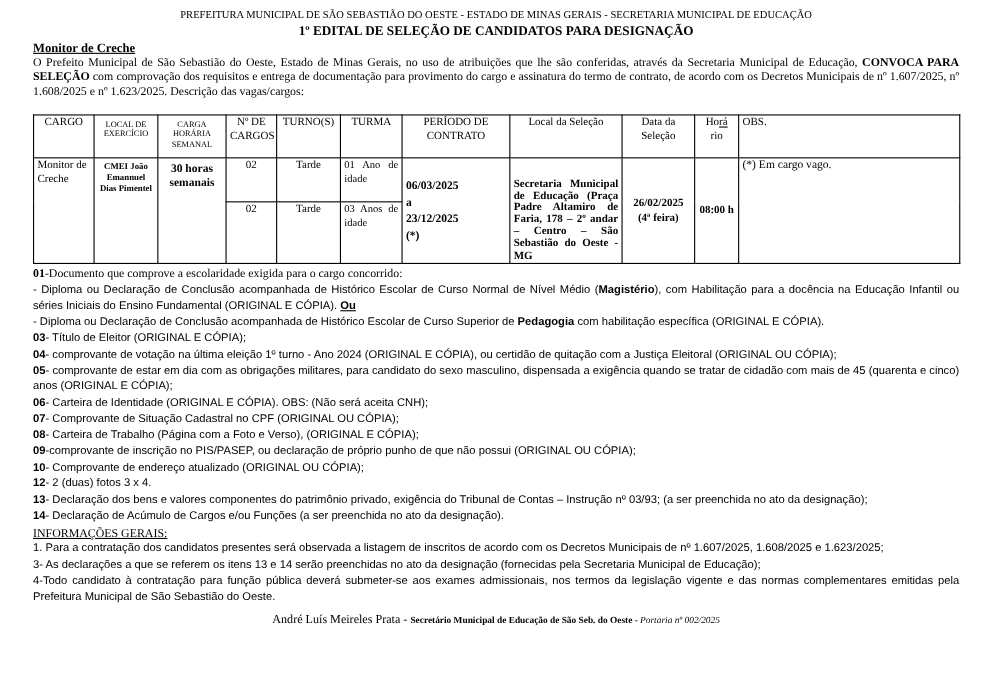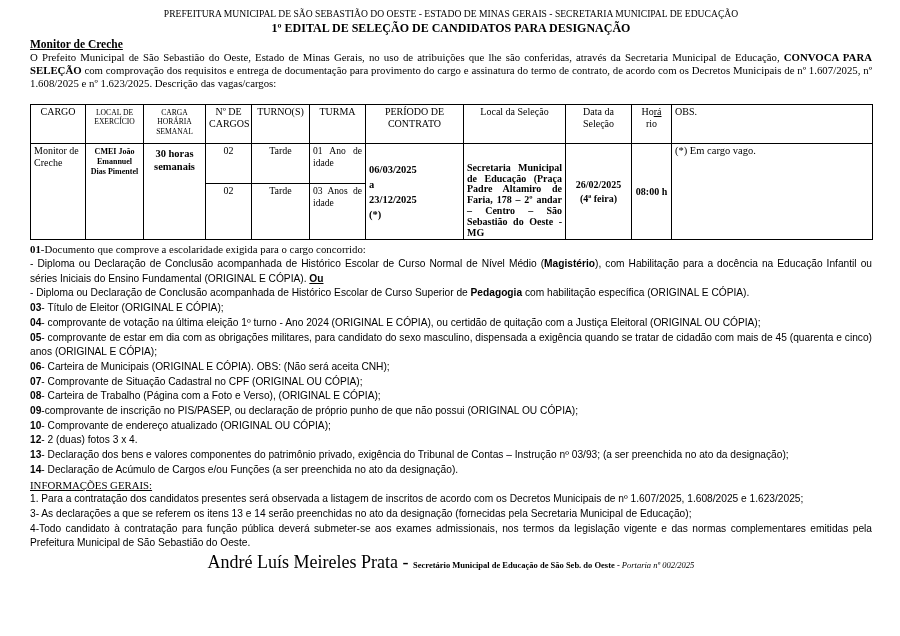--- a/index.html
+++ b/index.html
@@ -39,21 +39,21 @@
   .lines { margin-top:2px; }
   .line { line-height:14.7px; min-height:14.7px; text-align:justify; }
   .line.serif { font-size:10.8px; }
   .line.sans  { font-size:10.2px; }
   .b { font-weight:bold; }
   .i { font-style:italic; }
   .u { text-decoration:underline; }
 
   .gen-heading { font-size:10.8px; line-height:14.7px; text-decoration:underline; }
   .signature { text-align:center; margin-top:3px; line-height:16px; }
-  .sig-name { font-size:18px; }
+  .sig-name { font-size:11px; }
   .sig-role { font-size:8.5px; }
   .sig-portaria { font-size:8.5px; }
 </style>
 </head>
 <body>
 
 <div class="page">
 
   <div class="doc-header serif">PREFEITURA MUNICIPAL DE SÃO SEBASTIÃO DO OESTE - ESTADO DE MINAS GERAIS - SECRETARIA MUNICIPAL DE EDUCAÇÃO</div>
   <div class="doc-title serif">1º EDITAL DE SELEÇÃO DE CANDIDATOS PARA DESIGNAÇÃO</div>
@@ -114,21 +114,21 @@
   </tbody>
     </table>
 
   <div class="lines">
       <div class="line serif"><span class="b">01</span><span>-Documento que comprove a escolaridade exigida para o cargo concorrido:</span></div>
       <div class="line sans"><span>- Diploma ou Declaração de Conclusão acompanhada de Histórico Escolar de Curso Normal de Nível Médio (</span><span class="b">Magistério</span><span>), com Habilitação para a docência na Educação Infantil ou séries Iniciais do Ensino Fundamental (ORIGINAL E CÓPIA). </span><span class="b u">Ou</span></div>
       <div class="line sans"><span>- Diploma ou Declaração de Conclusão acompanhada de Histórico Escolar de Curso Superior de </span><span class="b">Pedagogia</span><span> com habilitação específica (ORIGINAL E CÓPIA).</span></div>
       <div class="line sans"><span class="b">03</span><span>- Título de Eleitor (ORIGINAL E CÓPIA);</span></div>
       <div class="line sans"><span class="b">04</span><span>- comprovante de votação na última eleição 1º turno - Ano 2024 (ORIGINAL E CÓPIA), ou certidão de quitação com a Justiça Eleitoral (ORIGINAL OU CÓPIA);</span></div>
       <div class="line sans"><span class="b">05</span><span>- comprovante de estar em dia com as obrigações militares, para candidato do sexo masculino, dispensada a exigência quando se tratar de cidadão com mais de 45 (quarenta e cinco) anos (ORIGINAL E CÓPIA);</span></div>
-      <div class="line sans"><span class="b">06</span><span>- Carteira de Municipais (ORIGINAL E CÓPIA). OBS: (Não será aceita CNH);</span></div>
+      <div class="line sans"><span class="b">06</span><span>- Carteira de Identidade (ORIGINAL E CÓPIA). OBS: (Não será aceita CNH);</span></div>
       <div class="line sans"><span class="b">07</span><span>- Comprovante de Situação Cadastral no CPF (ORIGINAL OU CÓPIA);</span></div>
       <div class="line sans"><span class="b">08</span><span>- Carteira de Trabalho (Página com a Foto e Verso), (ORIGINAL E CÓPIA);</span></div>
       <div class="line sans"><span class="b">09</span><span>-comprovante de inscrição no PIS/PASEP, ou declaração de próprio punho de que não possui (ORIGINAL OU CÓPIA);</span></div>
       <div class="line sans"><span class="b">10</span><span>- Comprovante de endereço atualizado (ORIGINAL OU CÓPIA);</span></div>
       <div class="line sans"><span class="b">12</span><span>- 2 (duas) fotos 3 x 4.</span></div>
       <div class="line sans"><span class="b">13</span><span>- Declaração dos bens e valores componentes do patrimônio privado, exigência do Tribunal de Contas – Instrução nº 03/93; (a ser preenchida no ato da designação);</span></div>
       <div class="line sans"><span class="b">14</span><span>- Declaração de Acúmulo de Cargos e/ou Funções (a ser preenchida no ato da designação).</span></div>
     </div>
 
   <div class="gen-heading serif">INFORMAÇÕES GERAIS:</div>

